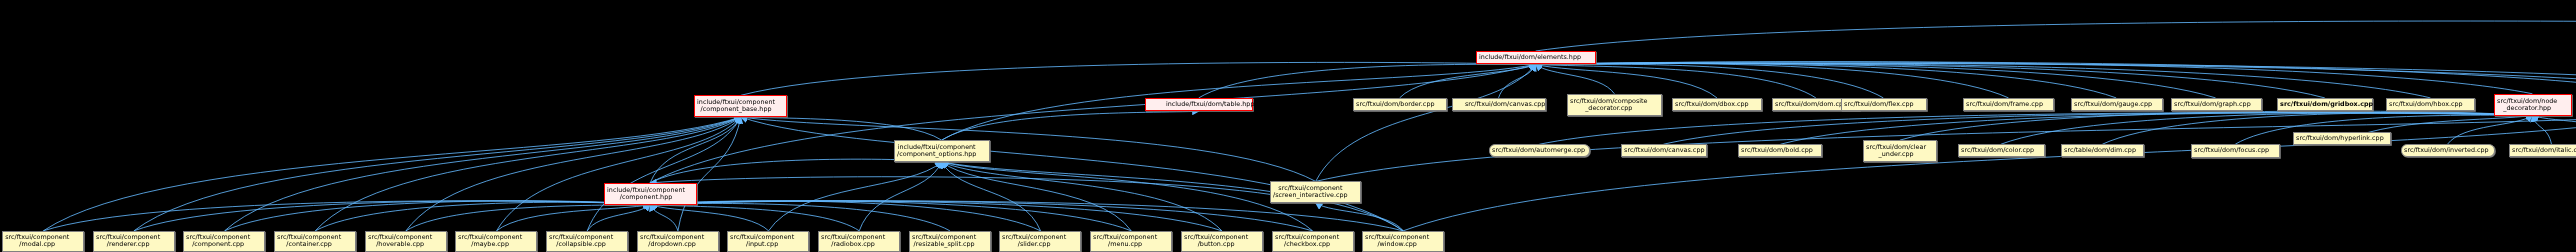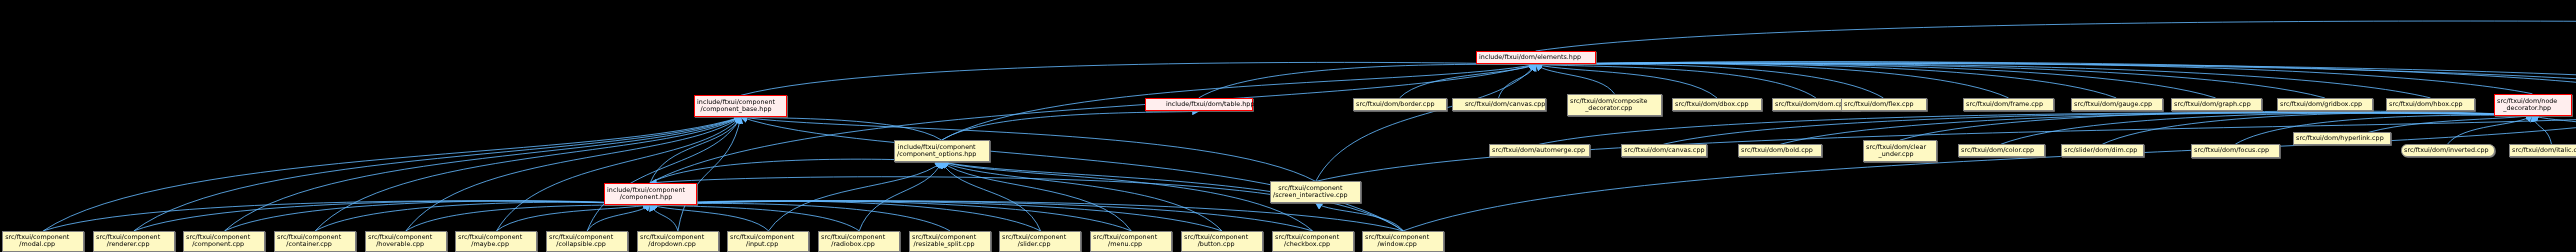--- a/index.html
+++ b/index.html
@@ -108,33 +108,33 @@
       <div class="node n-src" style="left: 1353px; top: 98px; width: 94px; height: 13.4px;"><span>src/ftxui/dom/border.cpp</span></div>
       <div class="node n-src" style="left: 1452px; top: 98px; width: 94px; height: 13.4px; padding-left: 12px;"><span>src/ftxui/dom/canvas.cpp</span></div>
       <div class="node n-src" style="left: 1567px; top: 94px; width: 95px; height: 21.6px;"><span>src/ftxui/dom/composite
 _decorator.cpp</span></div>
       <div class="node n-src" style="left: 1672px; top: 98px; width: 90px; height: 13.4px;"><span>src/ftxui/dom/dbox.cpp</span></div>
       <div class="node n-src" style="left: 1772px; top: 98px; width: 88px; height: 13.4px;"><span>src/ftxui/dom/dom.cpp</span></div>
       <div class="node n-src" style="left: 1841px; top: 98px; width: 86px; height: 13.4px;"><span>src/ftxui/dom/flex.cpp</span></div>
       <div class="node n-src" style="left: 1963px; top: 98px; width: 91px; height: 13.4px;"><span>src/ftxui/dom/frame.cpp</span></div>
       <div class="node n-src" style="left: 2071px; top: 98px; width: 92px; height: 13.4px;"><span>src/ftxui/dom/gauge.cpp</span></div>
       <div class="node n-src" style="left: 2171px; top: 98px; width: 91px; height: 13.4px;"><span>src/ftxui/dom/graph.cpp</span></div>
-      <div class="node n-src" style="left: 2277px; top: 98px; width: 96px; height: 13.4px;"><span>src/ftxui/dom/gridbox.cpp</span></div>
+      <div class="node n-src" style="left: 2277px; top: 98px; width: 96px; height: 13.4px; font-weight: bold;"><span>src/ftxui/dom/gridbox.cpp</span></div>
       <div class="node n-src" style="left: 2386px; top: 98px; width: 89px; height: 13.4px;"><span>src/ftxui/dom/hbox.cpp</span></div>
       <div class="node n-hdr" style="left: 2494px; top: 94px; width: 78px; height: 21.6px;"><span>src/ftxui/dom/node
 _decorator.hpp</span></div>
       <div class="node n-src" style="left: 894px; top: 140px; width: 96px; height: 21.6px;"><span>include/ftxui/component
 /component_options.hpp</span></div>
-      <div class="node n-src" style="left: 1489px; top: 144px; width: 101px; height: 13.4px;"><span>src/ftxui/dom/automerge.cpp</span></div>
+      <div class="node n-src" style="left: 1489px; top: 144px; width: 101px; height: 13.4px; border-radius: 6px;"><span>src/ftxui/dom/automerge.cpp</span></div>
       <div class="node n-src" style="left: 1621px; top: 144px; width: 86px; height: 13.4px;"><span>src/ftxui/dom/canvas.cpp</span></div>
       <div class="node n-src" style="left: 1738px; top: 144px; width: 84px; height: 13.4px;"><span>src/ftxui/dom/bold.cpp</span></div>
       <div class="node n-src" style="left: 1863px; top: 140px; width: 74px; height: 21.6px;"><span>src/ftxui/dom/clear
 _under.cpp</span></div>
       <div class="node n-src" style="left: 1958px; top: 144px; width: 87px; height: 13.4px;"><span>src/ftxui/dom/color.cpp</span></div>
-      <div class="node n-src" style="left: 2061px; top: 144px; width: 83px; height: 13.4px;"><span>src/slider/dom/dim.cpp</span></div>
+      <div class="node n-src" style="left: 2061px; top: 144px; width: 83px; height: 13.4px;"><span>src/table/dom/dim.cpp</span></div>
       <div class="node n-src" style="left: 2191px; top: 144px; width: 89px; height: 14px;"><span>src/ftxui/dom/focus.cpp</span></div>
       <div class="node n-src" style="left: 2293px; top: 132px; width: 98px; height: 13.4px;"><span>src/ftxui/dom/hyperlink.cpp</span></div>
       <div class="node n-src" style="left: 2401px; top: 144px; width: 94px; height: 13.4px; border-radius: 6px;"><span>src/ftxui/dom/inverted.cpp</span></div>
       <div class="node n-src" style="left: 2509px; top: 144px; width: 86px; height: 13.4px;"><span>src/ftxui/dom/italic.cpp</span></div>
       <div class="node n-hdr" style="left: 604px; top: 183px; width: 93px; height: 21.6px;"><span>include/ftxui/component
 /component.hpp</span></div>
       <div class="node n-src" style="left: 1270px; top: 181px; width: 91px; height: 21.6px;"><span>src/ftxui/component
 /screen_interactive.cpp</span></div>
       <div class="node n-src" style="left: 2.1px; top: 231px; width: 82px; height: 20.6px;"><span>src/ftxui/component
 /modal.cpp</span></div>

